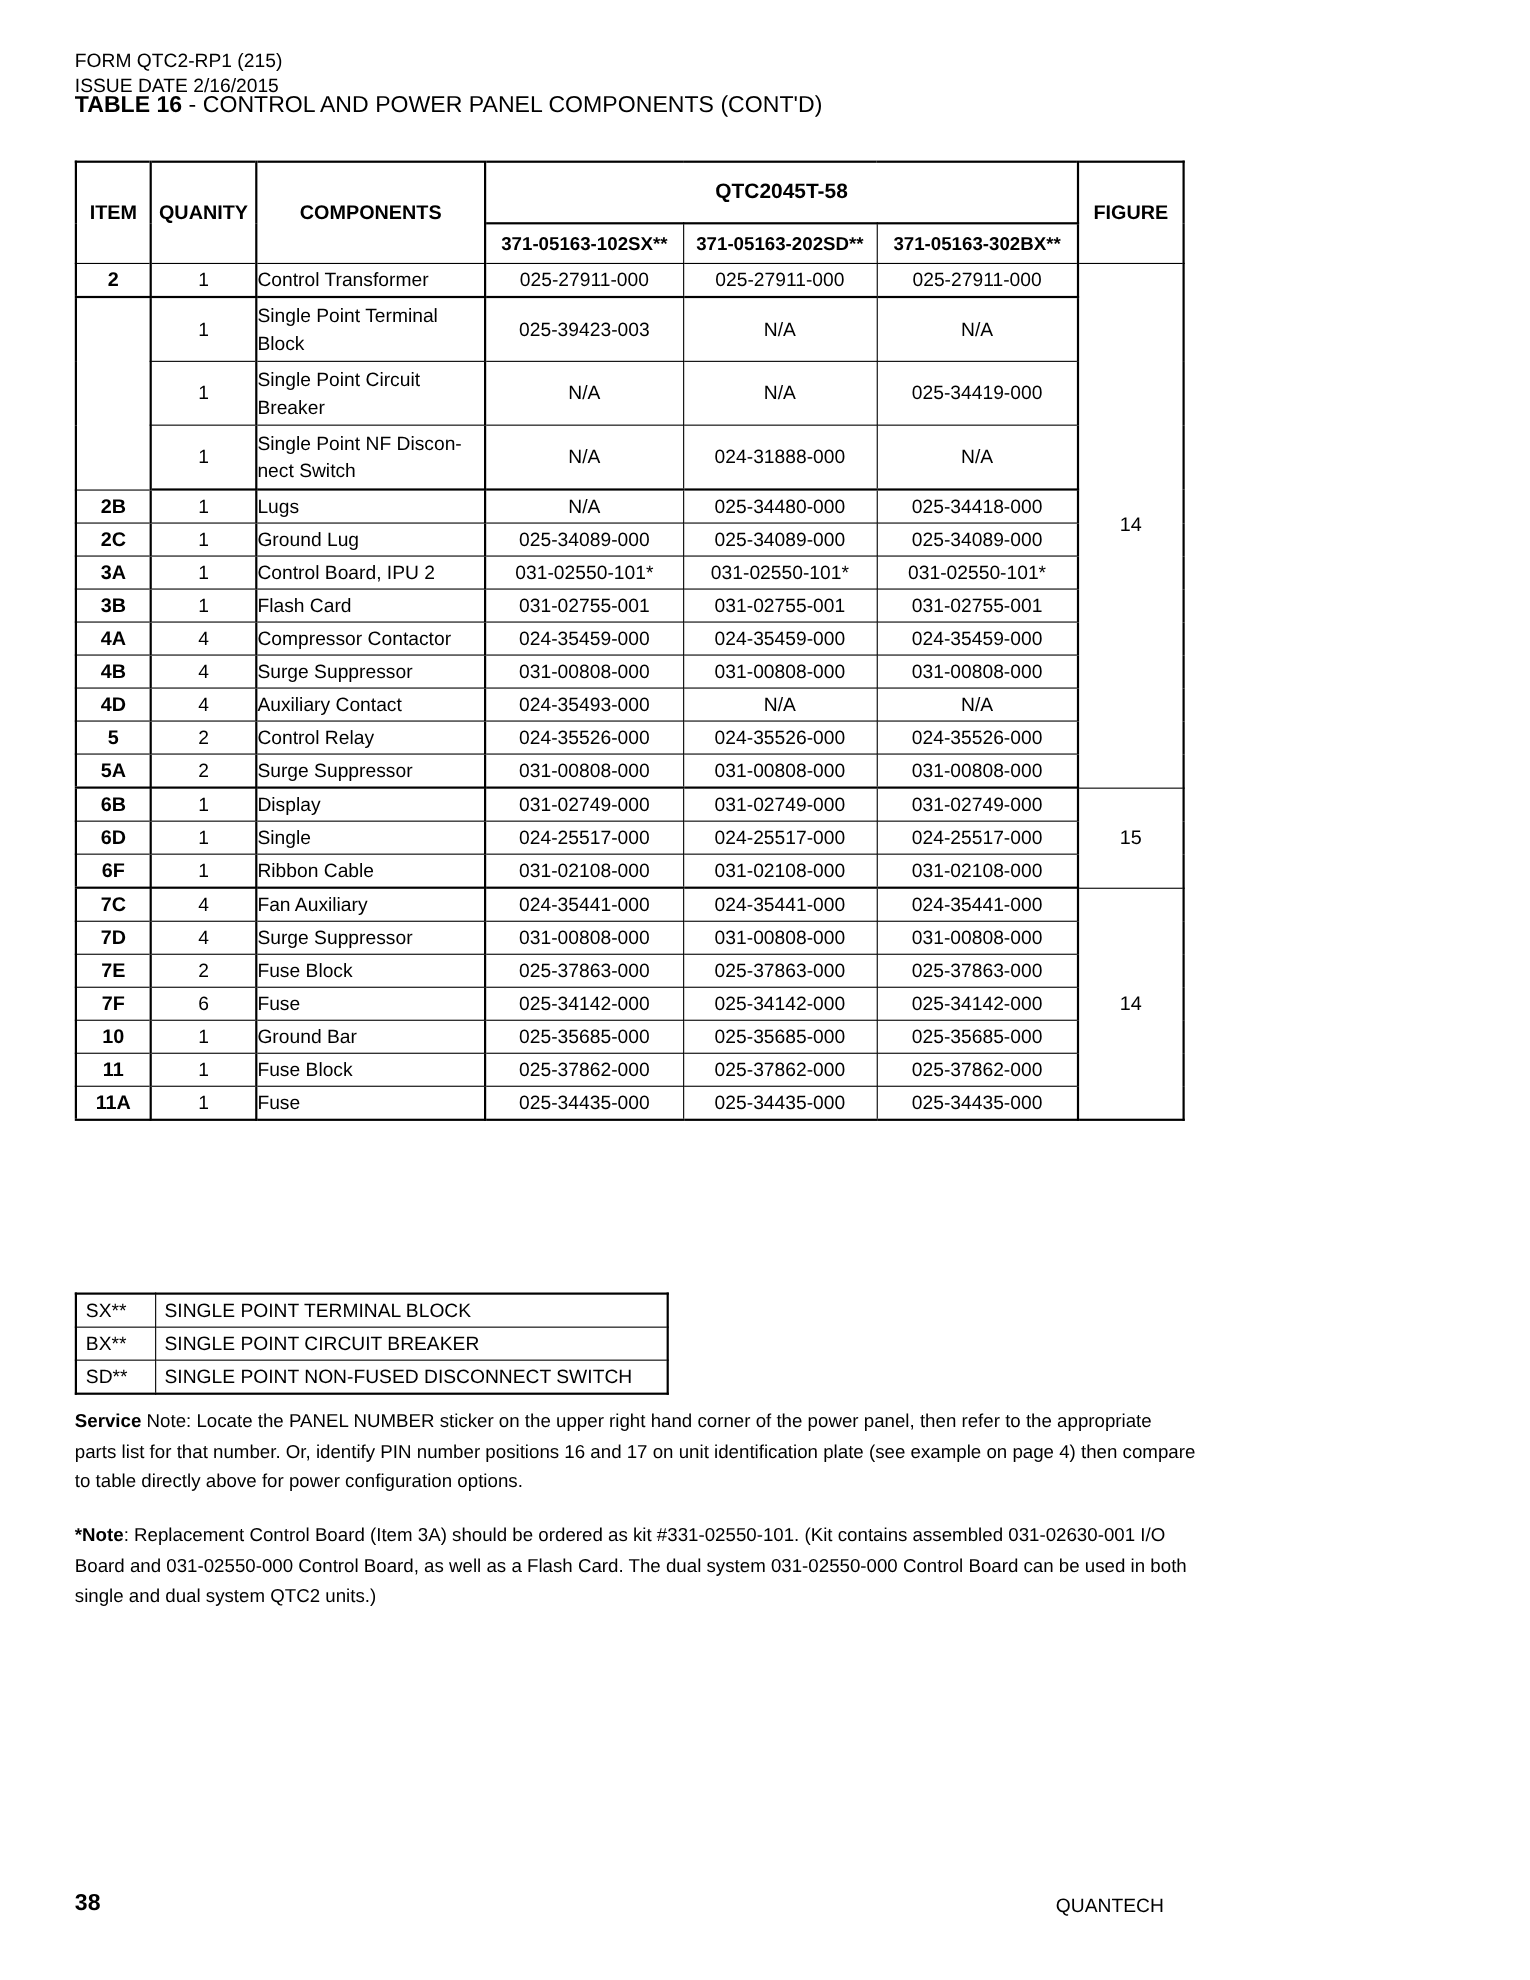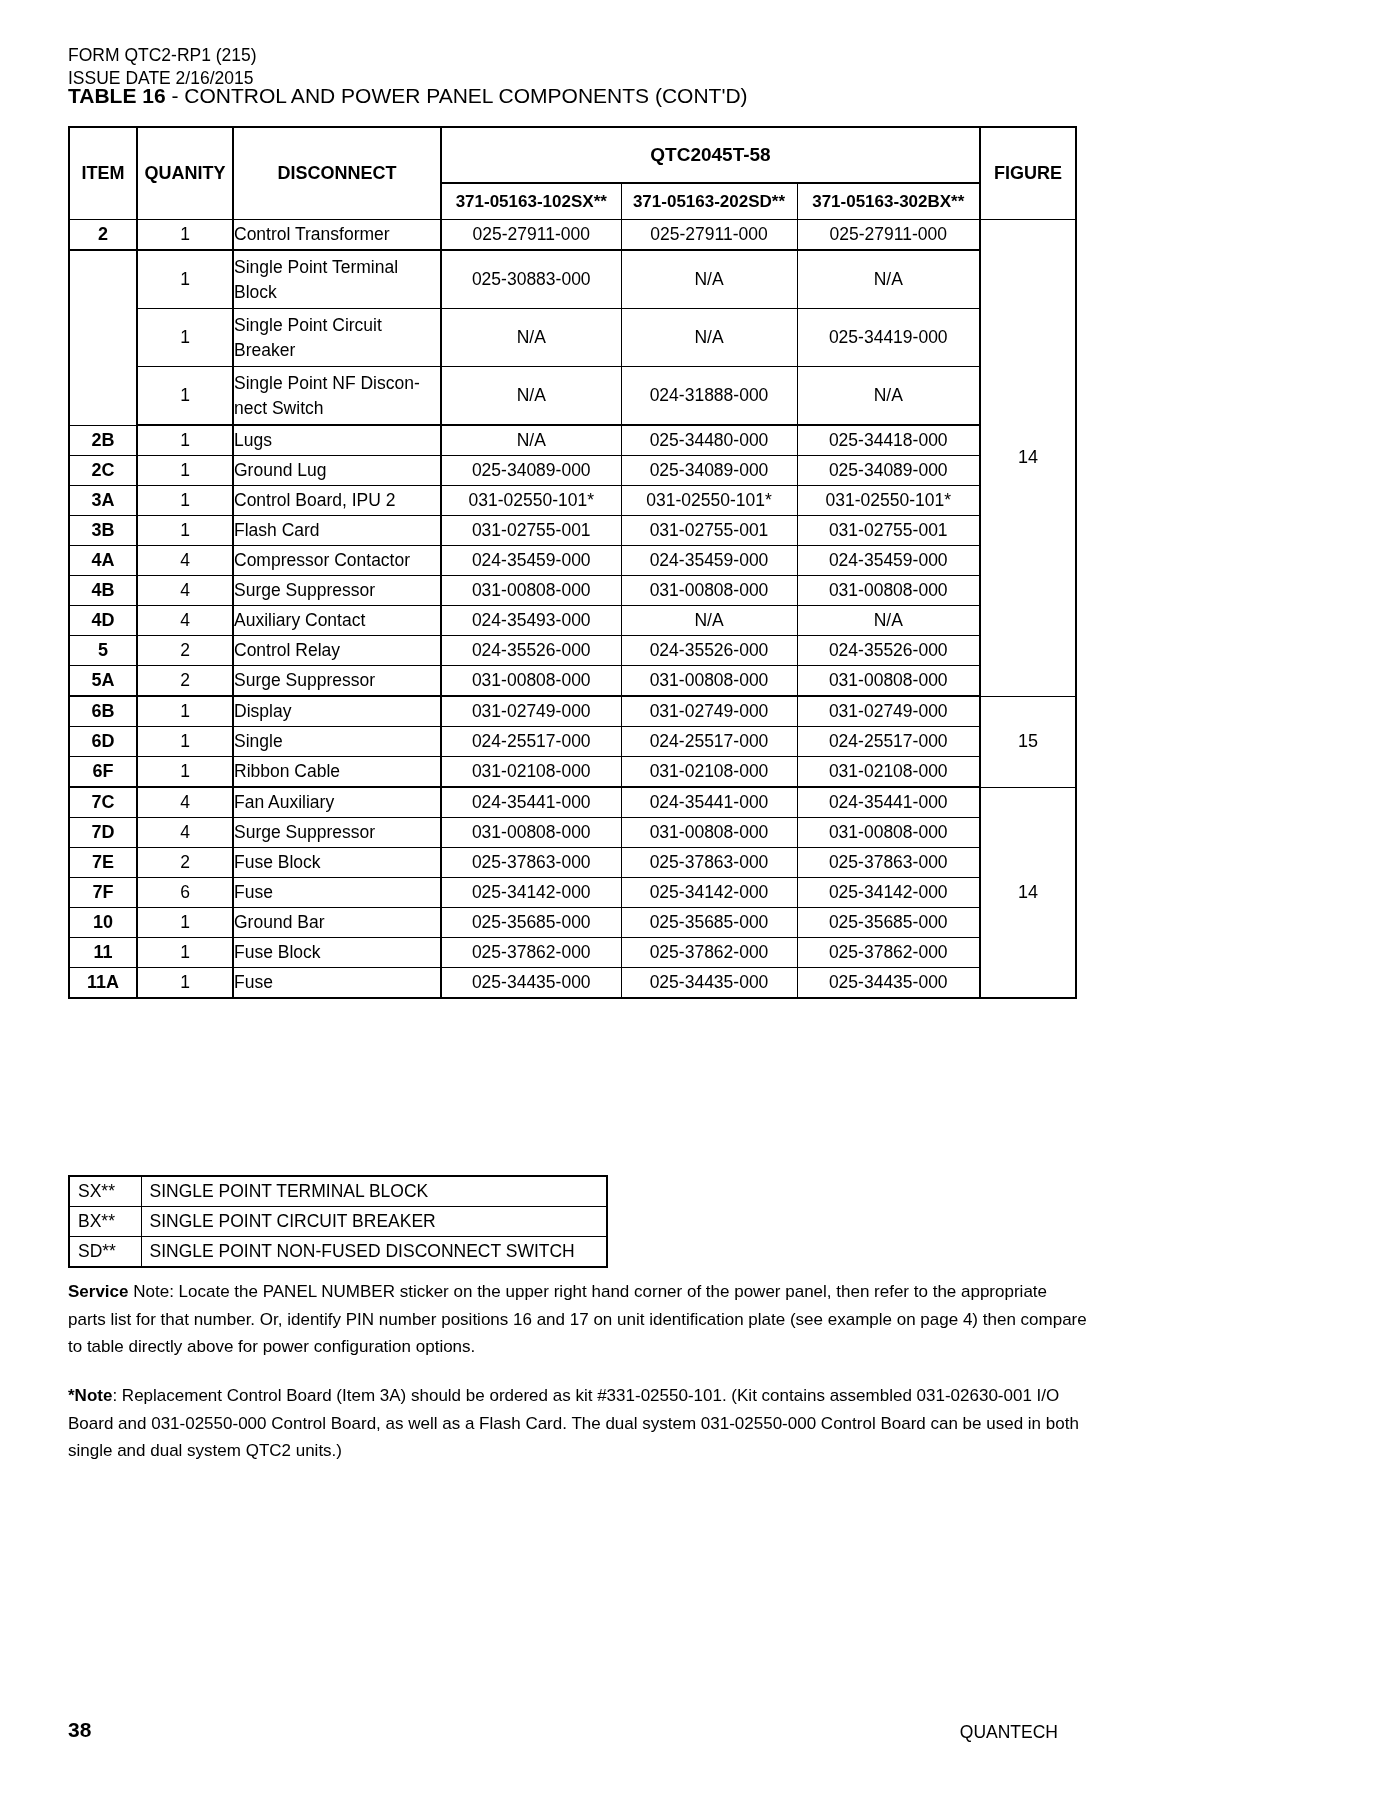--- a/index.html
+++ b/index.html
@@ -40,21 +40,21 @@
     top: 84px;
     font-size: 21px;
     white-space: nowrap;
   }
   .table-caption .tnum { font-weight: bold; }
 
   
   .main-table-wrap {
     position: absolute;
     left: 68px;
-    top: 126px;
+    top: 146px;
     width: 1007px;
   }
   table.parts {
     border-collapse: collapse;
     width: 1007px;
     table-layout: fixed;
     font-size: 17.5px;
   }
   table.parts td, table.parts th {
     border: 1px solid #000;
@@ -193,21 +193,21 @@
           <col class="col-desc">
         <col class="col-p1">
           <col class="col-p2">
           <col class="col-p3">
         <col class="col-fig">
       </colgroup>
       <thead>
         <tr>
           <th class="hdr hdr-tall br-thick" rowspan="2">ITEM</th>
           <th class="hdr hdr-tall br-thick" rowspan="2">QUANITY</th>
-          <th class="hdr hdr-tall br-thick" rowspan="2">DISCONNECT</th>
+          <th class="hdr hdr-tall br-thick" rowspan="2">COMPONENTS</th>
           <th class="hdr-model bb-thick br-thick" colspan="3">QTC2045T-58</th>
           <th class="hdr hdr-tall" rowspan="2">FIGURE</th>
         </tr>
         <tr>
           <th class="hdr-pn">371-05163-102SX**</th>
           <th class="hdr-pn">371-05163-202SD**</th>
           <th class="hdr-pn br-thick">371-05163-302BX**</th>
         </tr>
       </thead>
       <tbody id="parts-body">
@@ -217,21 +217,21 @@
             <td class="c-desc br-thick bb-thick">Control Transformer</td>
             <td class="c-pn bb-thick">025-27911-000</td>
             <td class="c-pn bb-thick">025-27911-000</td>
             <td class="c-pn br-thick bb-thick">025-27911-000</td>
             <td class="c-fig" rowspan="13">14</td>
           </tr>
           <tr class="r-2">
             <td class="c-item br-thick" rowspan="3"></td>
             <td class="c-qty br-thick">1</td>
             <td class="c-desc br-thick">Single Point Terminal Block</td>
-            <td class="c-pn">025-30883-000</td>
+            <td class="c-pn">025-39423-003</td>
             <td class="c-pn">N/A</td>
             <td class="c-pn br-thick">N/A</td>
           </tr>
           <tr class="r-2">
             <td class="c-qty br-thick">1</td>
             <td class="c-desc br-thick">Single Point Circuit Breaker</td>
             <td class="c-pn">N/A</td>
             <td class="c-pn">N/A</td>
             <td class="c-pn br-thick">025-34419-000</td>
           </tr>

